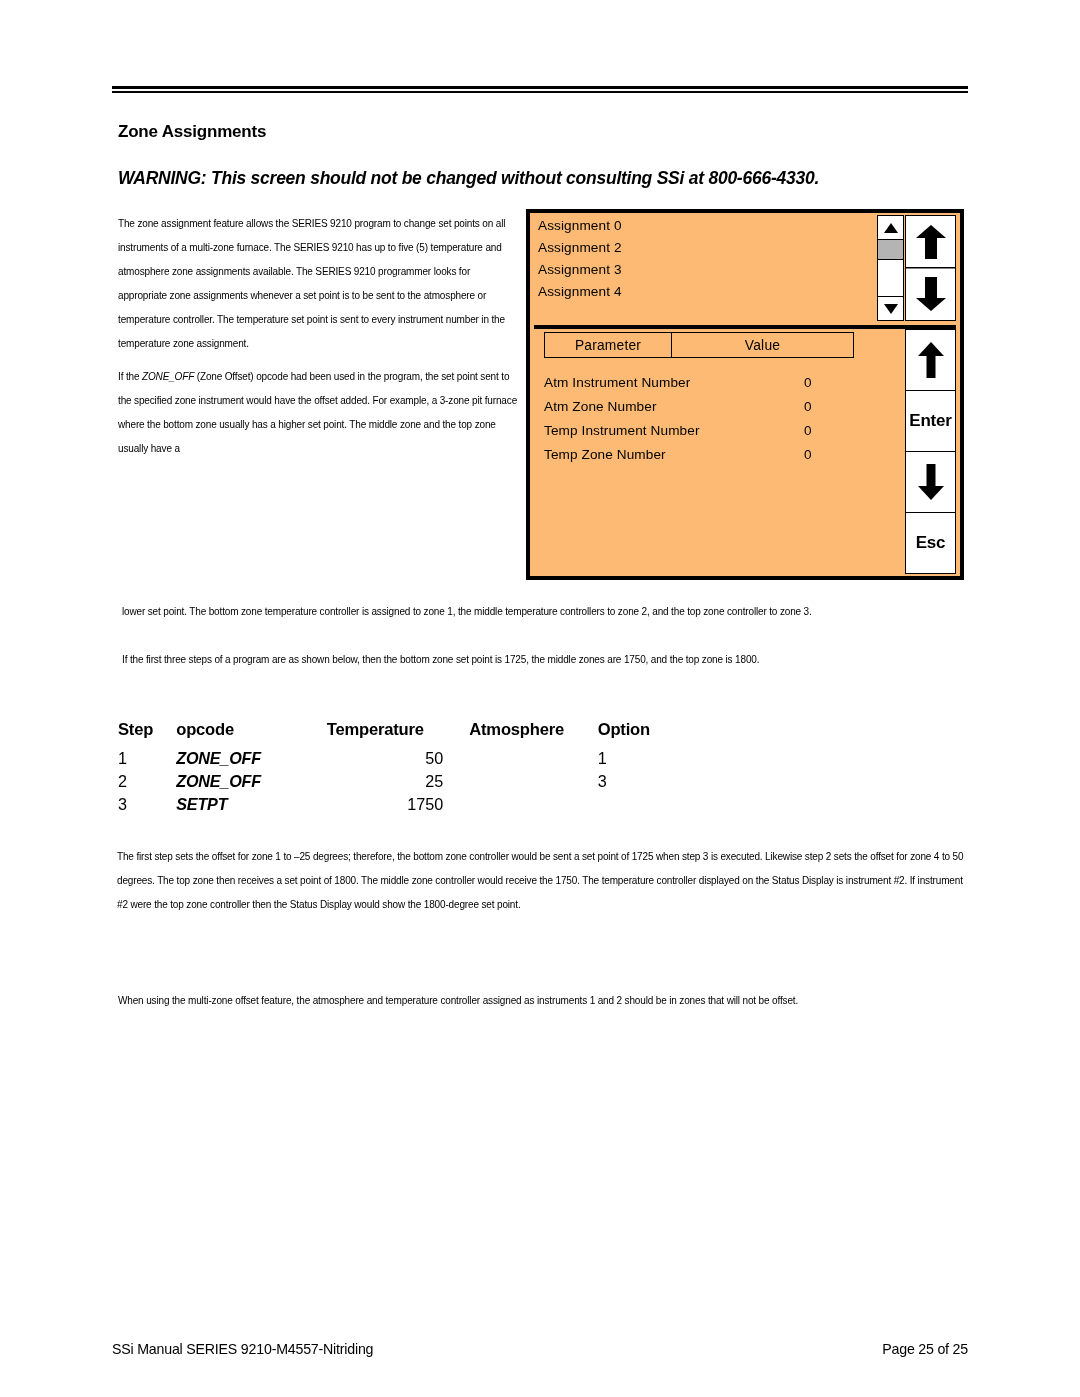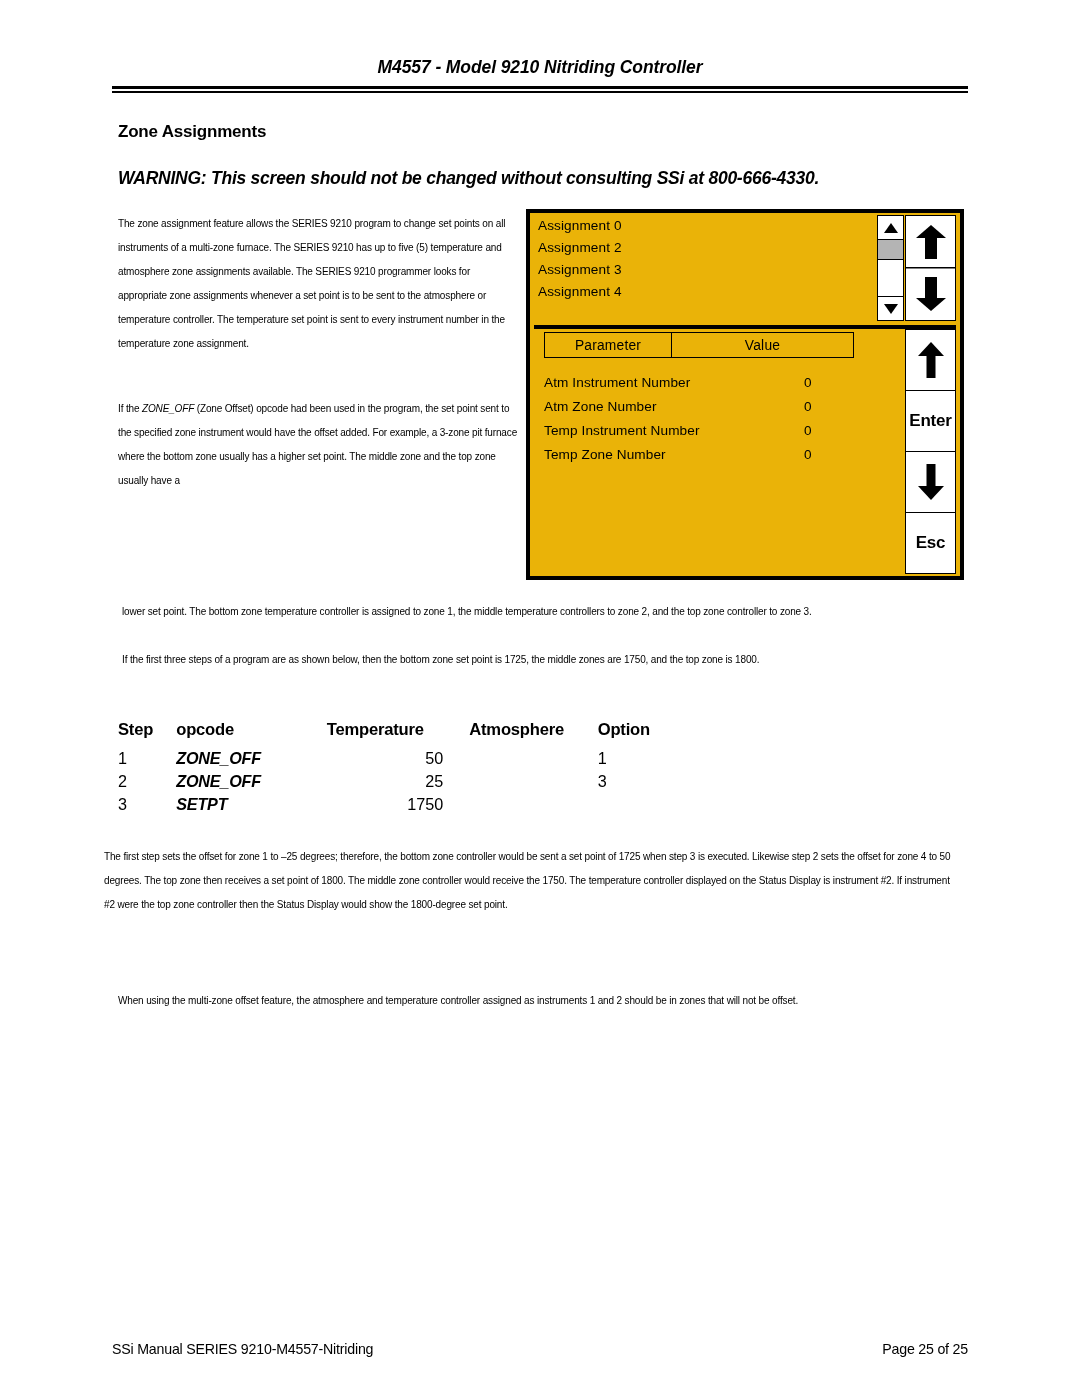--- a/index.html
+++ b/index.html
@@ -88,34 +88,34 @@
     text-align: left;
   }
 
   .col-left {
     position: absolute;
     left: 118px;
     top: 212px;
     width: 400px;
   }
   .col-left p { margin: 0; }
-  .col-left p + p { margin-top: 40px; }
+  .col-left p + p { margin-top: 8px; }
 
   .flow-wide {
     position: absolute;
     left: 118px;
     top: 596px;
     width: 852px;
   }
   .flow-wide p { margin: 4px; }
   .flow-wide p + p { margin-top: 24px; }
 
   .para-below-table {
     position: absolute;
-    left: 104px;
+    left: 117px;
     top: 845px;
     width: 852px;
   }
   .para-below-table p { margin: 0; }
 
   .para-final {
     position: absolute;
     left: 118px;
     top: 989px;
     width: 852px;
@@ -173,21 +173,21 @@
     margin-top: 28px;
   }
 
   
   .device {
     position: absolute;
     left: 526px;
     top: 209px;
     width: 438px;
     height: 371px;
-    background: #eab308;
+    background: #fdba74;
     border: 4px solid #000000;
     box-sizing: border-box;
   }
   .device-inner {
     position: absolute;
     left: 0; top: 0;
     width: 430px;
     height: 363px;
   }
 
@@ -394,23 +394,20 @@
   .arrow.fat.up .shaft   { top: 11px; height: 23px; }
   .arrow.fat.up .head    { top: 0; border-bottom-width: 13px; }
   .arrow.fat.down .shaft { top: 0; height: 23px; }
   .arrow.fat.down .head  { bottom: 0; border-top-width: 13px; }
 </style>
 </head>
 <body>
 
 <div class="page">
 
-  <div class="doc-header">
-    <div class="doc-header-title">M4557 - Model 9210 Nitriding Controller</div>
-  </div>
   <div class="header-rule-wrap">
     <div class="header-rule-thick"></div>
     <div class="header-rule-gap"></div>
     <div class="header-rule-thin"></div>
   </div>
 
   <div class="section-heading">Zone Assignments</div>
   <div class="warning-line">WARNING: This screen should not be changed without consulting SSi at 800-666-4330.</div>
 
   <div class="col-left body-text">

